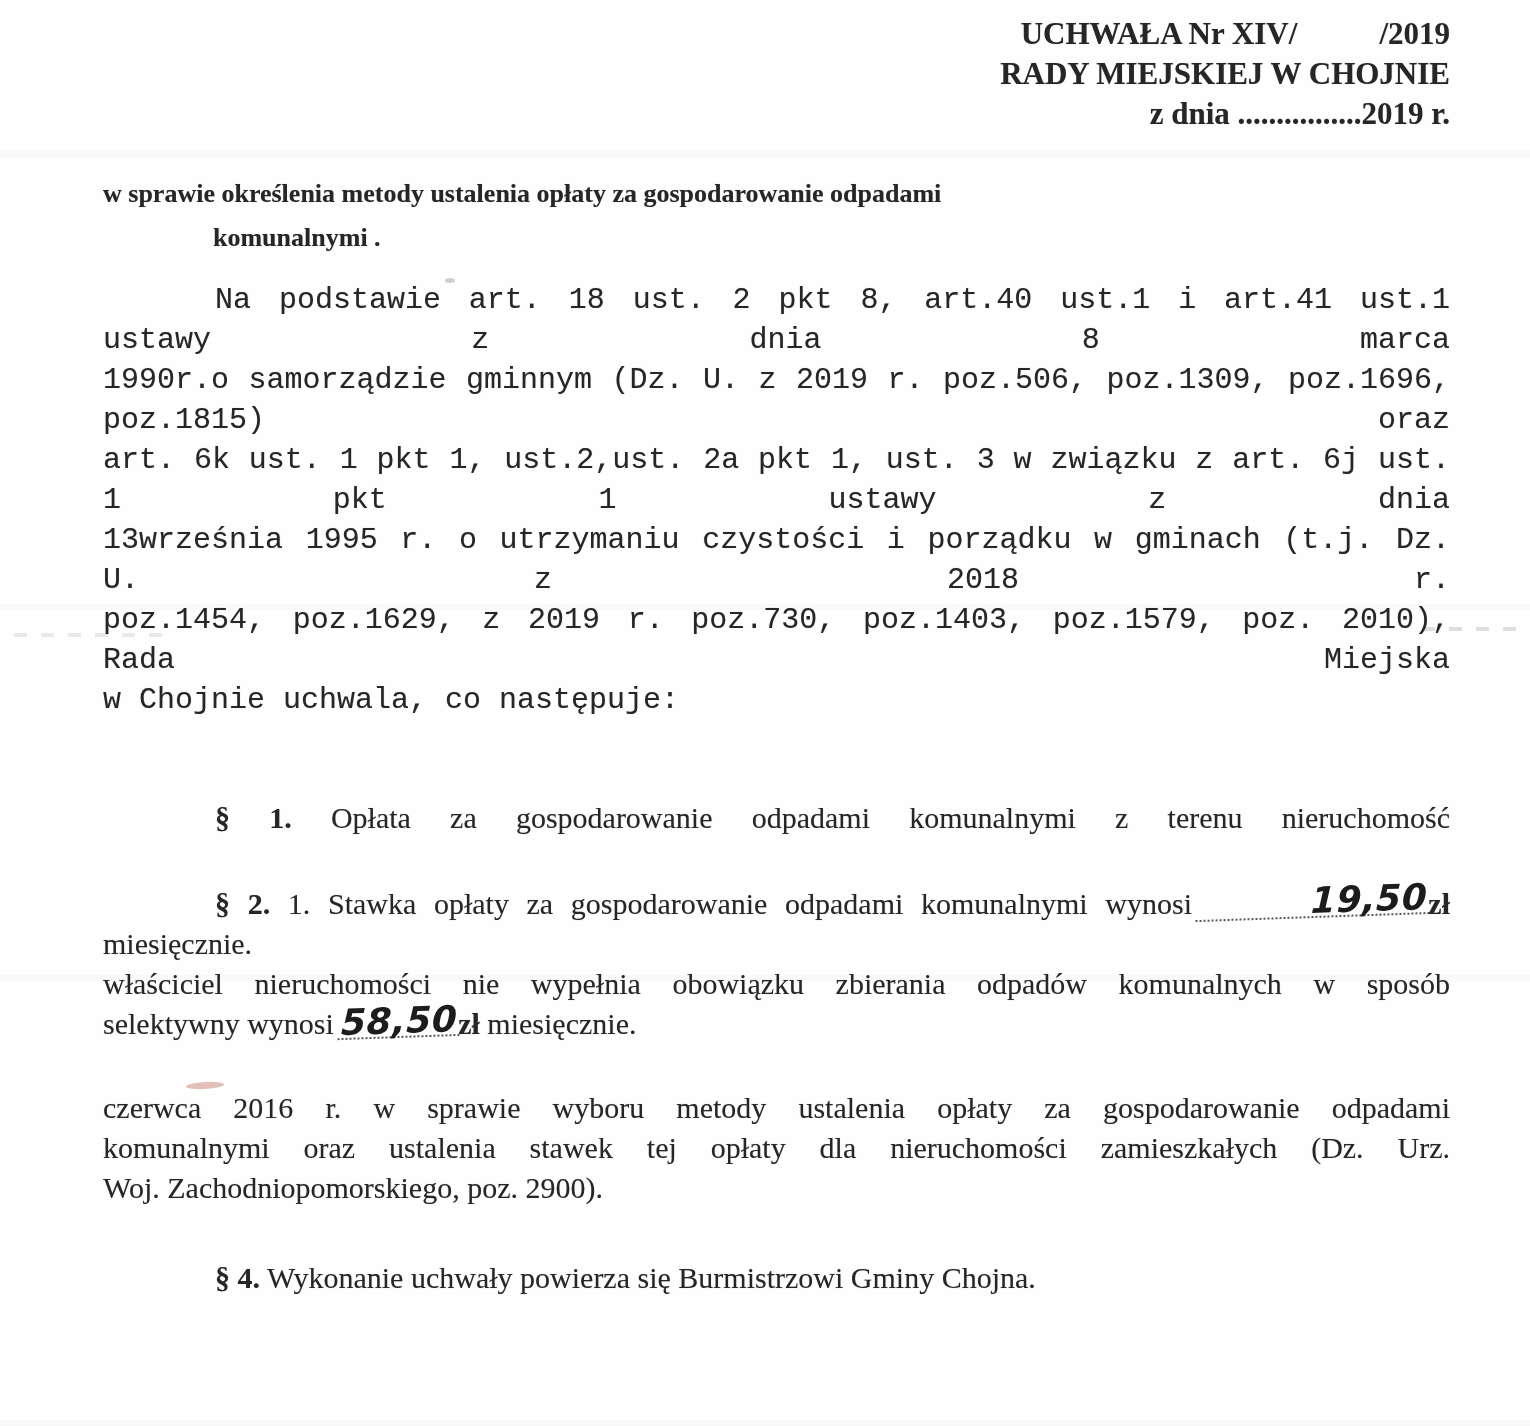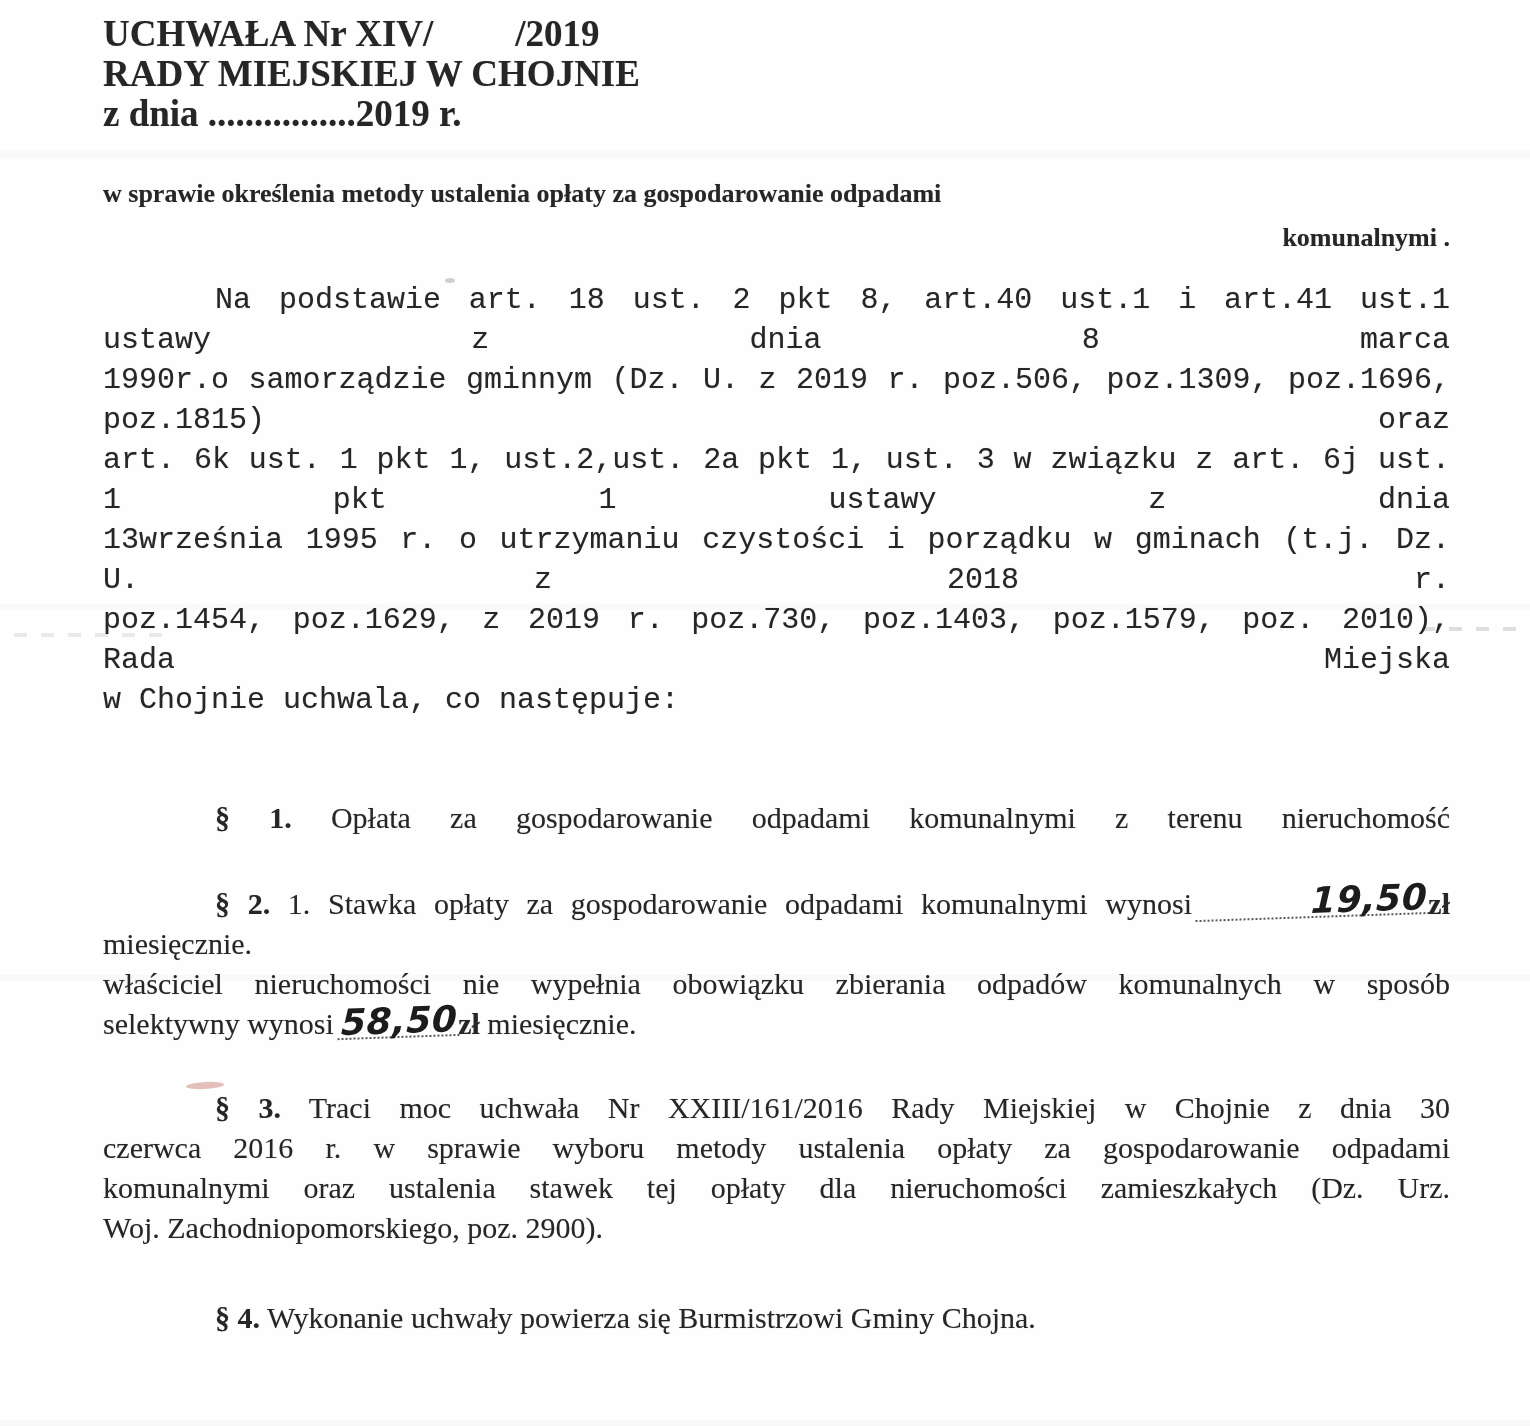--- a/index.html
+++ b/index.html
@@ -10,24 +10,24 @@
   }
   .page{
     position:relative;width:1530px;height:1426px;background:#fefefe;
   }
   .doc{
     position:relative;z-index:2;
     padding:14px 80px 0 103px;
     font-size:30px;line-height:40px;
     text-shadow:0 0 1px rgba(70,70,70,.35);
   }
-  .hdr{text-align:left;font-weight:bold;font-size:37px;line-height:40px;}
+  .hdr{text-align:right;font-weight:bold;font-size:31px;line-height:40px;}
   .gap{display:inline-block;width:82px;}
   .subject{font-weight:bold;margin-top:38px;font-size:26px;line-height:44px;}
-  .subject .s2{padding-left:110px;text-align:right;}
+  .subject .s2{padding-left:110px;}
   .para .line{text-align:justify;text-align-last:justify;}
   .para .line.end{text-align-last:left;}
   .ind{text-indent:112px;}
   .b{font-weight:bold;}
   .preamble{margin-top:20px;font-family:Liberation Mono, monospace;}
   .sec1{margin-top:78px;}
   .sec2{margin-top:46px;}
   .sec2b{margin-top:0;}
   .sec3{margin-top:44px;}
   .sec4{margin-top:50px;}
@@ -97,21 +97,20 @@
       <div class="line ind"><span class="b">§ 2.</span><span> 1. Stawka opłaty za gospodarowanie odpadami komunalnymi wynosi</span><span class="hw">19,50</span><span class="b">zł</span></div>
       <div class="line end">miesięcznie.</div>
     </div>
 
     <div class="para sec2b">
       <div class="line">właściciel nieruchomości nie wypełnia obowiązku zbierania odpadów komunalnych w sposób</div>
       <div class="line end"><span>selektywny wynosi</span><span class="hw">58,50</span><span class="b">zł</span><span> miesięcznie.</span></div>
     </div>
 
     <div class="para sec3">
-      <div class="line ind"><span class="b">§ 3.</span><span> Traci moc uchwała Nr XXIII/161/2016 Rady Miejskiej w Chojnie z dnia 30</span></div>
       <div class="line">czerwca 2016 r. w sprawie wyboru metody ustalenia opłaty za gospodarowanie odpadami</div>
       <div class="line">komunalnymi oraz ustalenia stawek tej opłaty dla nieruchomości zamieszkałych (Dz. Urz.</div>
       <div class="line end">Woj. Zachodniopomorskiego, poz. 2900).</div>
     </div>
 
     <div class="para sec4">
       <div class="line end ind"><span class="b">§ 4.</span><span> Wykonanie uchwały powierza się Burmistrzowi Gminy Chojna.</span></div>
     </div>
 
 

